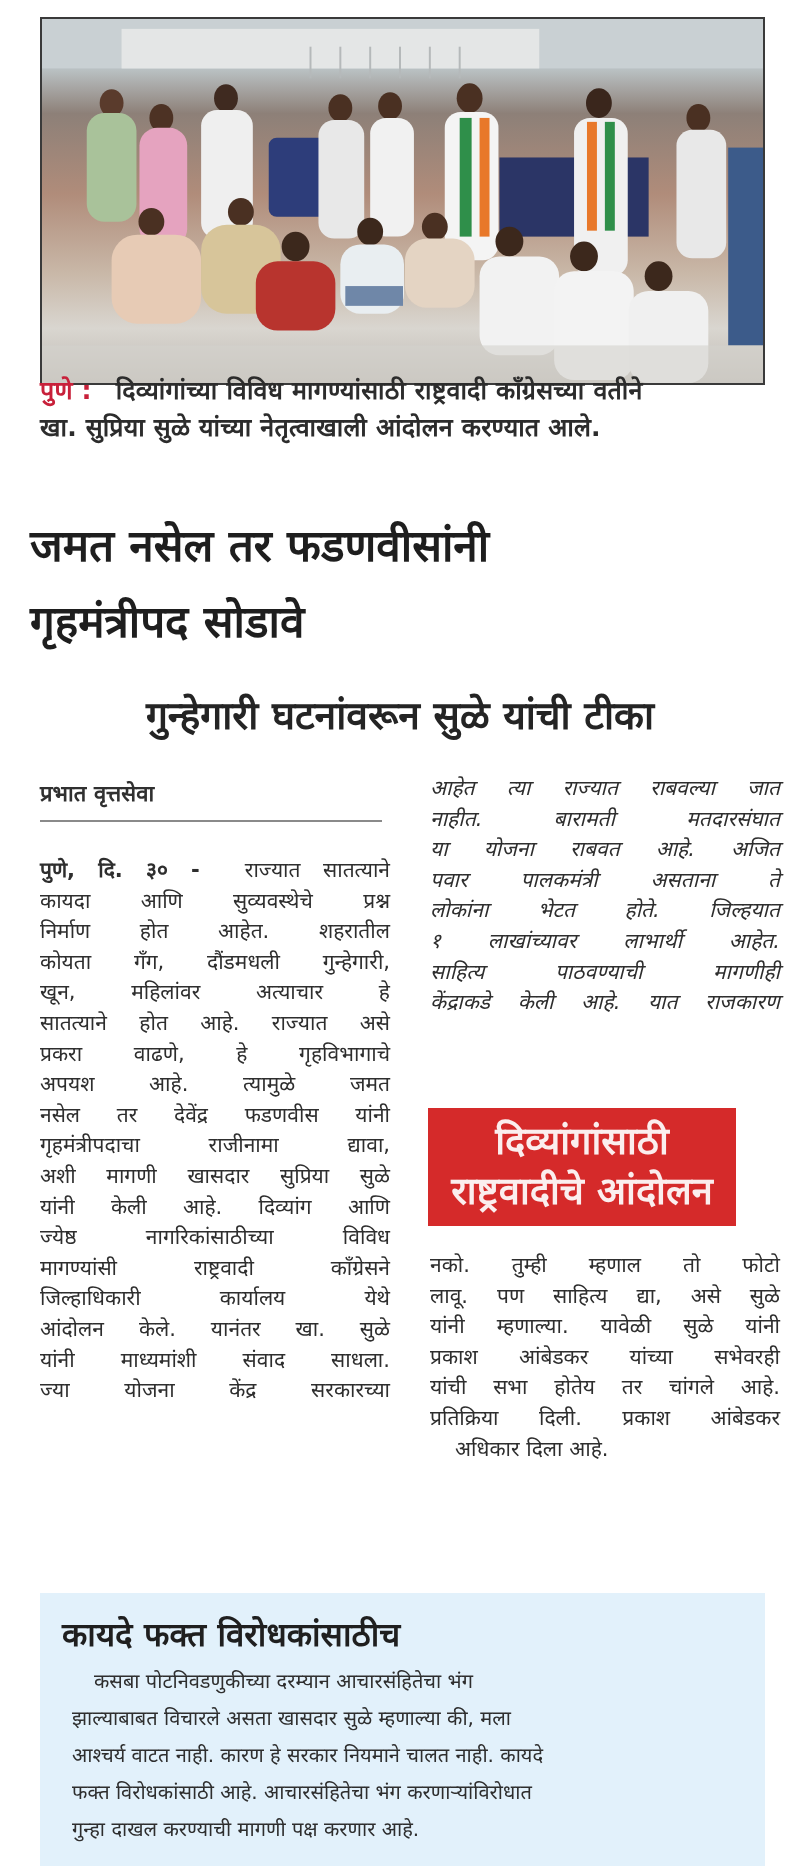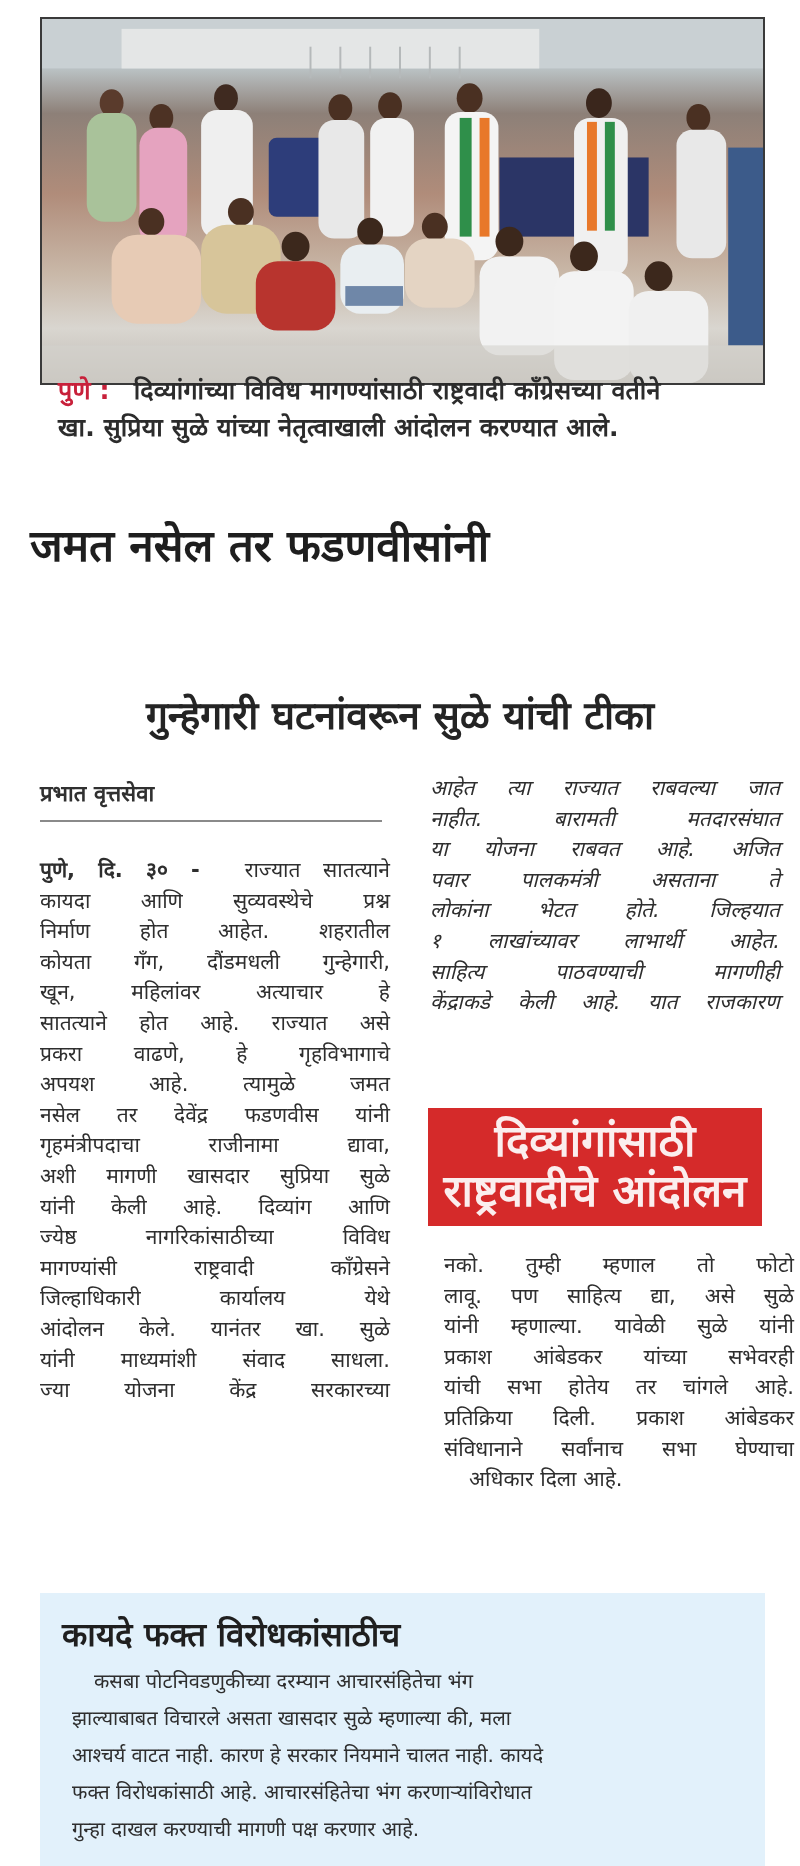--- a/index.html
+++ b/index.html
@@ -29,21 +29,20 @@
     
     .caption {
       position: absolute;
       left: 40px; top: 372px;
       width: 725px;
       font-size: 25px;
       line-height: 37px;
       font-weight: bold;
       color: #2c2c2c;
       letter-spacing: 0.2px;
-      margin-left: 18px;
     }
     .caption .place {
       color: #c8203a;
       margin-right: 24px;
     }
 
     
     .headline {
       position: absolute;
       left: 30px; top: 508px;
@@ -91,30 +90,30 @@
       left: 40px; top: 820px;
       width: 342px; height: 2px;
       background: #8a8a8a;
     }
     .dateline { font-weight: bold; }
 
     
     .callout {
       position: absolute;
       left: 428px; top: 1108px;
-      width: 334px; height: 118px;
+      width: 308px; height: 118px;
       background: #d52a2a;
       color: #fbeeee;
       text-align: center;
-      font-size: 44px;
+      font-size: 38px;
       line-height: 50px;
       padding-top: 8px;
       font-weight: bold;
     }
-    .col.right2 { left: 444px; top: 1250px; }
+    .col.right2 { left: 430px; top: 1250px; }
 
     
     .sidebox {
       position: absolute;
       left: 40px; top: 1593px;
       width: 725px; height: 273px;
       background: #e2f1fb;
     }
     .sidebox .title {
       position: absolute;
@@ -201,20 +200,21 @@
 
 <div class="caption">
   <div>
     <span class="place">पुणे :</span><span>दिव्यांगांच्या विविध मागण्यांसाठी राष्ट्रवादी काँग्रेसच्या वतीने</span>
   </div>
   <div>खा. सुप्रिया सुळे यांच्या नेतृत्वाखाली आंदोलन करण्यात आले.</div>
 </div>
 
 <h1 class="headline">
   <div>जमत नसेल तर फडणवीसांनी</div>
+  <div>गृहमंत्रीपद सोडावे</div>
 </h1>
 <h2 class="subhead">गुन्हेगारी घटनांवरून सुळे यांची टीका</h2>
 
 <div class="byline">प्रभात वृत्तसेवा</div>
 <div class="byline-rule"></div>
 
 <div class="col left">
   <span class="ln"><span class="dateline">पुणे, दि. ३० -</span>&nbsp; <span>राज्यात सातत्याने</span></span>
   <span class="ln">कायदा आणि सुव्यवस्थेचे प्रश्न</span>
   <span class="ln">निर्माण होत आहेत. शहरातील</span>
@@ -251,21 +251,20 @@
   <div>राष्ट्रवादीचे आंदोलन</div>
 </div>
 
 <div class="col right2">
   <span class="ln">नको. तुम्ही म्हणाल तो फोटो</span>
   <span class="ln">लावू. पण साहित्य द्या, असे सुळे</span>
   <span class="ln">यांनी म्हणाल्या. यावेळी सुळे यांनी</span>
   <span class="ln">प्रकाश आंबेडकर यांच्या सभेवरही</span>
   <span class="ln">यांची सभा होतेय तर चांगले आहे.</span>
   <span class="ln">प्रतिक्रिया दिली. प्रकाश आंबेडकर</span>
-  <span class="ln">संविधानाने सर्वांनाच सभा घेण्याचा</span>
   <span class="ln last">अधिकार दिला आहे.</span>
 </div>
 
 <div class="sidebox">
   <div class="title">कायदे फक्त विरोधकांसाठीच</div>
   <div class="body">
     <span class="ln indent">कसबा पोटनिवडणुकीच्या दरम्यान आचारसंहितेचा भंग</span>
     <span class="ln">झाल्याबाबत विचारले असता खासदार सुळे म्हणाल्या की, मला</span>
     <span class="ln">आश्चर्य वाटत नाही. कारण हे सरकार नियमाने चालत नाही. कायदे</span>
     <span class="ln">फक्त विरोधकांसाठी आहे. आचारसंहितेचा भंग करणाऱ्यांविरोधात</span>

